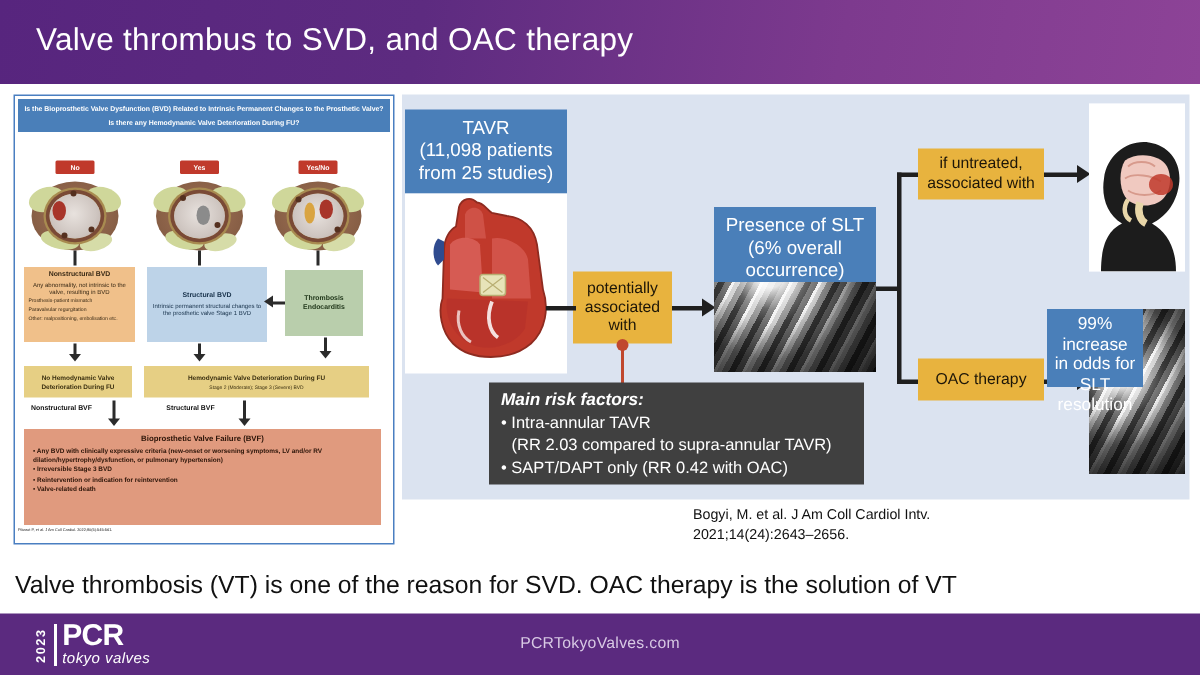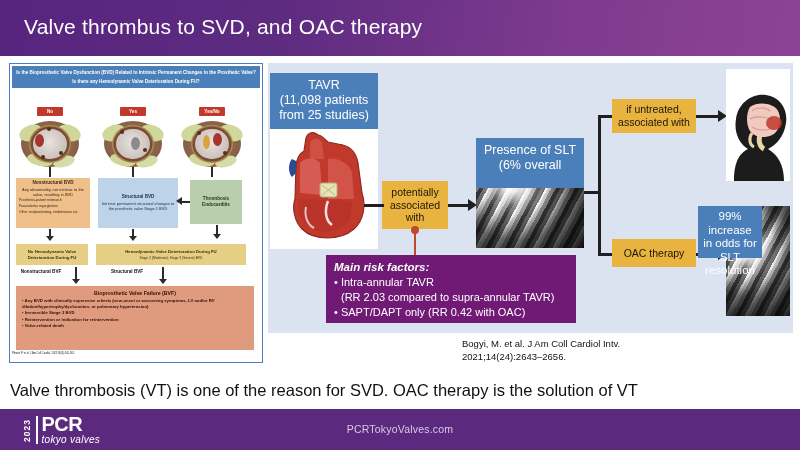--- a/index.html
+++ b/index.html
@@ -104,21 +104,21 @@
     background-blend-mode:overlay,normal;}
   .heartimg{background:#ffffff;}
   .headimg{background:#ffffff;}
 
   .ytag{
     position:absolute;background:#e8b33e;color:#1d1608;
     font-size:10.5px;line-height:1.2;text-align:center;
     padding:4px 5px;box-sizing:border-box;
   }
   .redbox{
-    position:absolute;background:#701a75;color:#ffffff;box-sizing:border-box;
+    position:absolute;background:#404040;color:#ffffff;box-sizing:border-box;
     padding:6px 8px;
   }
   .redbox .rt{font-size:11.5px;font-style:italic;font-weight:bold;display:block;margin-bottom:2px;}
   .redbox .rb{font-size:11px;display:block;line-height:1.35;}
   .redbox .rb2{font-size:11px;display:block;line-height:1.35;padding-left:7px;}
   .redline{position:absolute;background:#c0482f;width:2px;}
   .reddot{position:absolute;width:8px;height:8px;border-radius:50%;background:#c0482f;}
 
   .flowarrow{position:absolute;background:#1f1f1f;height:2.5px;}
   .flowhead{position:absolute;width:0;height:0;border-top:6px solid transparent;
@@ -300,20 +300,21 @@
     <div class="flowarrow" style="left:180px;top:141px;width:22px;"></div>
     <div class="flowhead" style="left:200px;top:136px;"></div>
 
     <div class="redline" style="left:146px;top:166px;height:46px;"></div>
     <div class="reddot" style="left:143px;top:163px;"></div>
 
     <div class="photo ct" style="left:208px;top:75px;width:108px;height:110px;"></div>
     <div class="bluebox" style="left:208px;top:75px;width:108px;height:50px;">
       <div>Presence of SLT</div>
       <div>(6% overall</div>
+      <div>occurrence)</div>
     </div>
 
     <div class="flowarrow" style="left:316px;top:128px;width:16px;"></div>
     <div class="flowarrow" style="left:330px;top:52px;width:2.5px;height:140px;"></div>
     <div class="flowarrow" style="left:330px;top:52px;width:14px;"></div>
     <div class="flowarrow" style="left:330px;top:190px;width:14px;"></div>
 
     <div class="ytag" style="left:344px;top:36px;width:84px;height:34px;display:flex;flex-direction:column;justify-content:center;">
       <div>if untreated,</div>
       <div>associated with</div>

